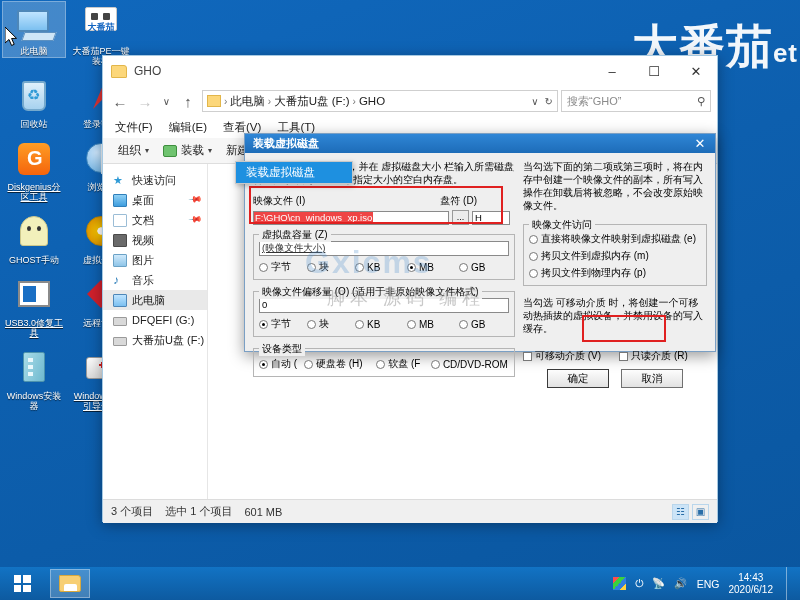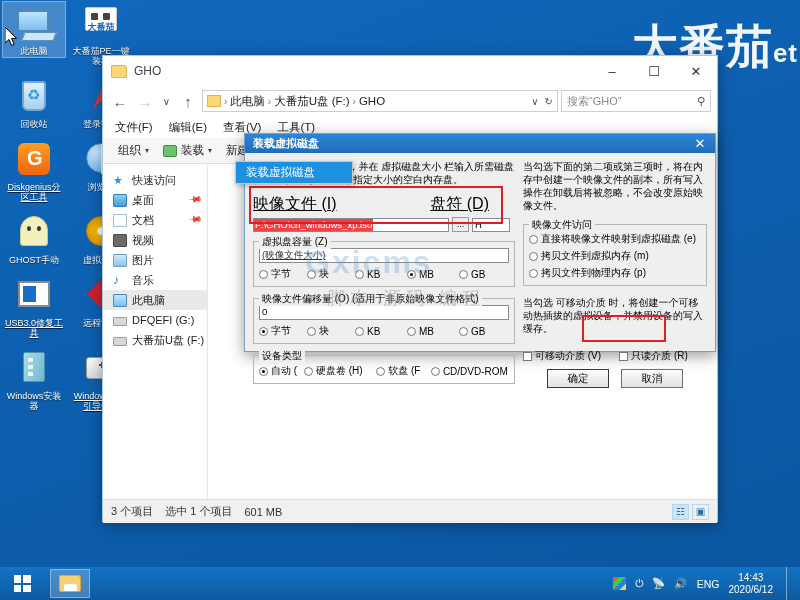--- a/index.html
+++ b/index.html
@@ -115,21 +115,21 @@
   .dlg-title{height:19px;background:linear-gradient(#2f86d6,#1d6cb8);display:flex;align-items:center;padding:0 4px 0 8px;}
   .dlg-title .t{color:#fff;font-size:11px;font-weight:bold;}
   .dlg-x{margin-left:auto;color:#fff;font-size:13px;width:22px;text-align:center;}
   .dlg-body{padding:7px 8px;display:flex;gap:8px;height:200px;}
   .col-l{width:262px;}
   .col-r{flex:1;}
   .hint{font-size:10px;line-height:13px;color:#000;}
   .fieldset{border:1px solid #b5b5b5;margin-top:5px;padding:4px 5px 5px;position:relative;}
   .legend{position:absolute;top:-7px;left:5px;background:#efefef;padding:0 3px;font-size:10px;}
   .lbl-row{display:flex;align-items:flex-end;margin-top:8px;}
-  .lbl{font-size:16px;text-decoration:underline;}
+  .lbl{font-size:10px;}
   .inp{height:14px;border:1px solid #8a8a8a;background:#fff;font-size:9.5px;line-height:12px;padding:0 2px;overflow:hidden;white-space:nowrap;}
   .browse{width:17px;height:15px;border:1px solid #999;background:#ececec;font-size:9px;text-align:center;line-height:13px;}
   .radio-row{display:flex;align-items:center;margin-top:4px;}
   .radio{display:flex;align-items:center;gap:3px;font-size:10px;}
   .rdo{width:9px;height:9px;border:1px solid #777;border-radius:50%;background:#fff;position:relative;flex:none;}
   .rdo.on:after{content:"";position:absolute;left:2px;top:2px;width:3px;height:3px;border-radius:50%;background:#000;}
   .chk{width:9px;height:9px;border:1px solid #777;background:#fff;flex:none;}
   .btnrow{display:flex;gap:12px;justify-content:center;margin-top:6px;}
   .btn{width:62px;height:19px;border:1px solid #707070;background:linear-gradient(#fdfdfd,#e2e2e2);font-size:10.5px;text-align:center;line-height:17px;}
   .btn.default{border:1px solid #3a3a3a;}
@@ -318,21 +318,21 @@
     <span class="t">装载虚拟磁盘</span>
     <span class="dlg-x">✕</span>
   </div>
   <div class="dlg-body">
 
     <div class="col-l">
       <div class="hint">如果 映像文件 栏留空，并在 虚拟磁盘大小 栏输入所需磁盘容量大小，则创建一个指定大小的空白内存盘。</div>
 
       <div class="lbl-row" style="gap:0;">
         <span class="lbl">映像文件 (I)</span>
-        <span class="lbl" style="margin-left:auto;margin-right:26px;">盘符 (D)</span>
+        <span class="lbl" style="margin-left:auto;margin-right:38px;">盘符 (D)</span>
       </div>
       <div style="display:flex;align-items:center;gap:3px;margin-top:2px;">
         <div class="inp" style="width:196px;padding:0;">
           <span style="background:#ef4444;color:#fff;padding:0 1px;display:inline-block;">F:\GHO\cn_windows_xp.iso</span>
         </div>
         <div class="browse">...</div>
         <div class="inp" style="width:38px;">H</div>
       </div>
 
       <div class="fieldset" style="margin-top:9px;">

